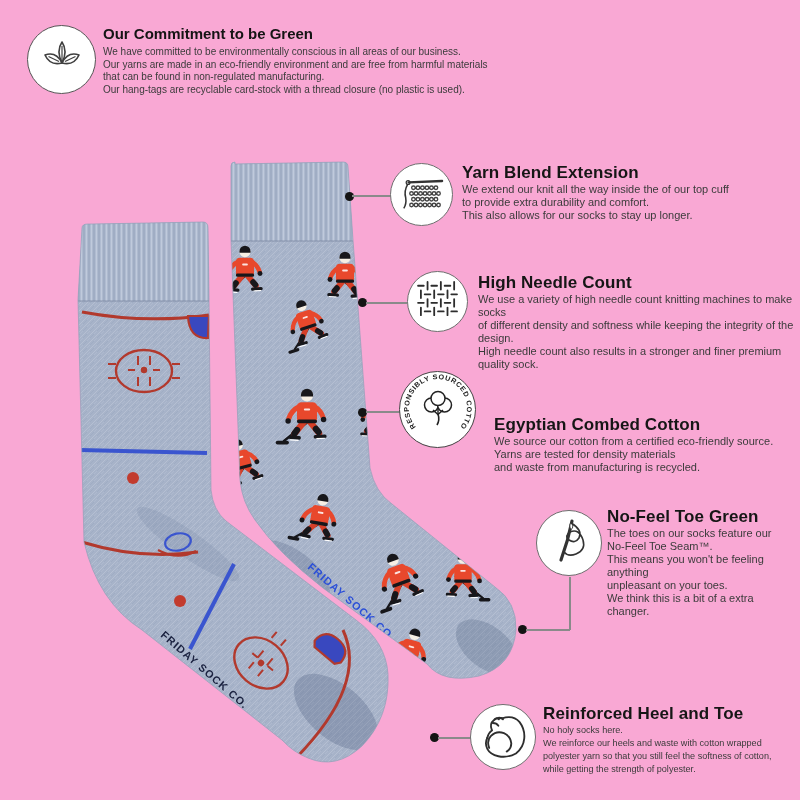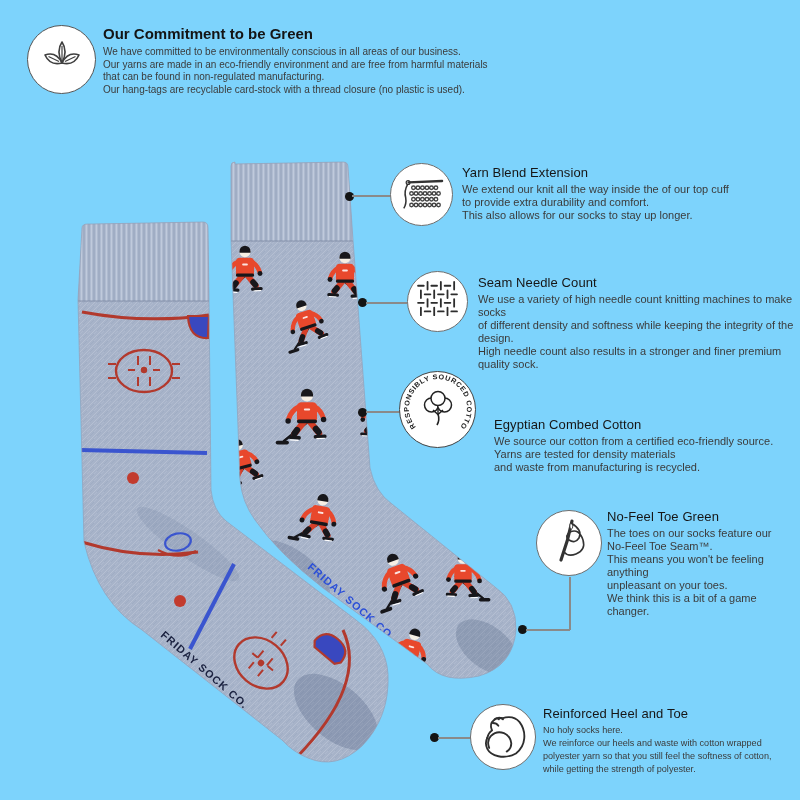--- a/index.html
+++ b/index.html
@@ -1,24 +1,24 @@
 <!DOCTYPE html>
 <html><head>
 <meta charset="utf-8">
 <style>
   html,body{margin:0;padding:0;background:#fff;}
-  .canvas{position:relative;width:800px;height:800px;background:#7dd3fc;overflow:hidden;
+  .canvas{position:relative;width:800px;height:800px;background:#f9a8d4;overflow:hidden;
           font-family:"Liberation Sans", sans-serif;}
   .abs{position:absolute;}
   .circle-icon{position:absolute;border-radius:50%;background:#fff;border:1.5px solid #6e6e6e;
                display:flex;align-items:center;justify-content:center;box-sizing:border-box;z-index:5;}
   .connector-line{position:absolute;background:#8a8a8a;z-index:4;}
   .connector-dot{position:absolute;width:9px;height:9px;border-radius:50%;background:#141414;z-index:4;}
   .callout-text{position:absolute;z-index:5;}
-  .callout-title{font-size:13px;font-weight:normal;color:#161616;letter-spacing:.1px;line-height:16px;}
+  .callout-title{font-size:17px;font-weight:bold;color:#161616;letter-spacing:.1px;line-height:16px;}
   .callout-body{font-size:11px;line-height:13px;color:#3b3b3b;white-space:pre-line;margin-top:2px;}
   .green-title{font-size:15px;font-weight:bold;color:#141414;line-height:18px;}
   .green-body{font-size:10px;line-height:12.7px;color:#3b3b3b;white-space:pre-line;margin-top:3px;}
   svg text{font-family:"Liberation Sans", sans-serif;}
 </style>
 </head>
 <body>
 
 <div class="canvas">
 
@@ -180,21 +180,21 @@
     <span>
       <svg width="42" height="38" viewBox="0 0 44 40" fill="none" stroke="#2d2d2d" stroke-width="1.9" stroke-linecap="round">
         <path d="M1,5 h6 M11,1 v8 M15,5 h6 M25,1 v8 M29,5 h6 M39,1 v8"></path>
         <path d="M4,10 v8 M8,14 h6 M18,10 v8 M22,14 h6 M32,10 v8 M36,14 h6"></path>
         <path d="M1,23 h6 M11,19 v8 M15,23 h6 M25,19 v8 M29,23 h6 M39,19 v8"></path>
         <path d="M4,28 v8 M8,32 h6 M18,28 v8 M22,32 h6 M32,28 v8 M36,32 h6"></path>
       </svg>
     </span>
   </div>
   <div class="callout-text" style="left:478px;top:275px;width:320px;">
-    <div class="callout-title">Seam Needle Count</div>
+    <div class="callout-title">High Needle Count</div>
     <div class="callout-body">We use a variety of high needle count knitting machines to make socks
 of different density and softness while keeping the integrity of the design.
 High needle count also results in a stronger and finer premium quality sock.</div>
   </div>
 
   <div class="connector-dot" style="left:358px;top:408px;"></div>
   <div class="connector-line" style="left:366px;top:411px;width:35px;height:1.6px;"></div>
   <div class="circle-icon" style="left:399px;top:371px;width:77px;height:77px;border-color:#444;">
     <span>
       <svg width="74" height="74" viewBox="-37 -37 74 74" fill="none">
@@ -231,21 +231,21 @@
         <path d="M 26,6 Q 38,13 34,21 Q 30,27 24,23 Q 19,19 25,15 Q 34,11 38,23 Q 41,33 31,37 Q 23,40 19,35" stroke="#333" stroke-width="1.6"></path>
       </svg>
     </span>
   </div>
   <div class="callout-text" style="left:607px;top:509px;width:190px;">
     <div class="callout-title">No-Feel Toe Green</div>
     <div class="callout-body">The toes on our socks feature our
 No-Feel Toe Seam™.
 This means you won't be feeling anything
 unpleasant on your toes.
-We think this is a bit of a game changer.</div>
+We think this is a bit of a extra changer.</div>
   </div>
 
   <div class="connector-dot" style="left:430px;top:733px;"></div>
   <div class="connector-line" style="left:438px;top:737px;width:34px;height:1.6px;"></div>
   <div class="circle-icon" style="left:470px;top:704px;width:66px;height:66px;">
     <span>
       <svg width="48" height="48" viewBox="0 0 52 52" fill="none" stroke="#2e2e2e" stroke-width="2" stroke-linecap="round" stroke-linejoin="round">
         <path d="M 14,21 Q 11,14 16,10 Q 20,6 25,8"></path>
         <path d="M 17,9 q 2.5,-2 4.5,0 M 21.5,8.5 q 2.5,-2 4.5,0.5 M 15,13 q 4,0 6,3"></path>
         <path d="M 25,8 Q 37,4 44,12 Q 50,20 49,30 Q 48,40 40,46 Q 31,51 21,49 Q 12,47 9,41 Q 6,35 9,29"></path>

